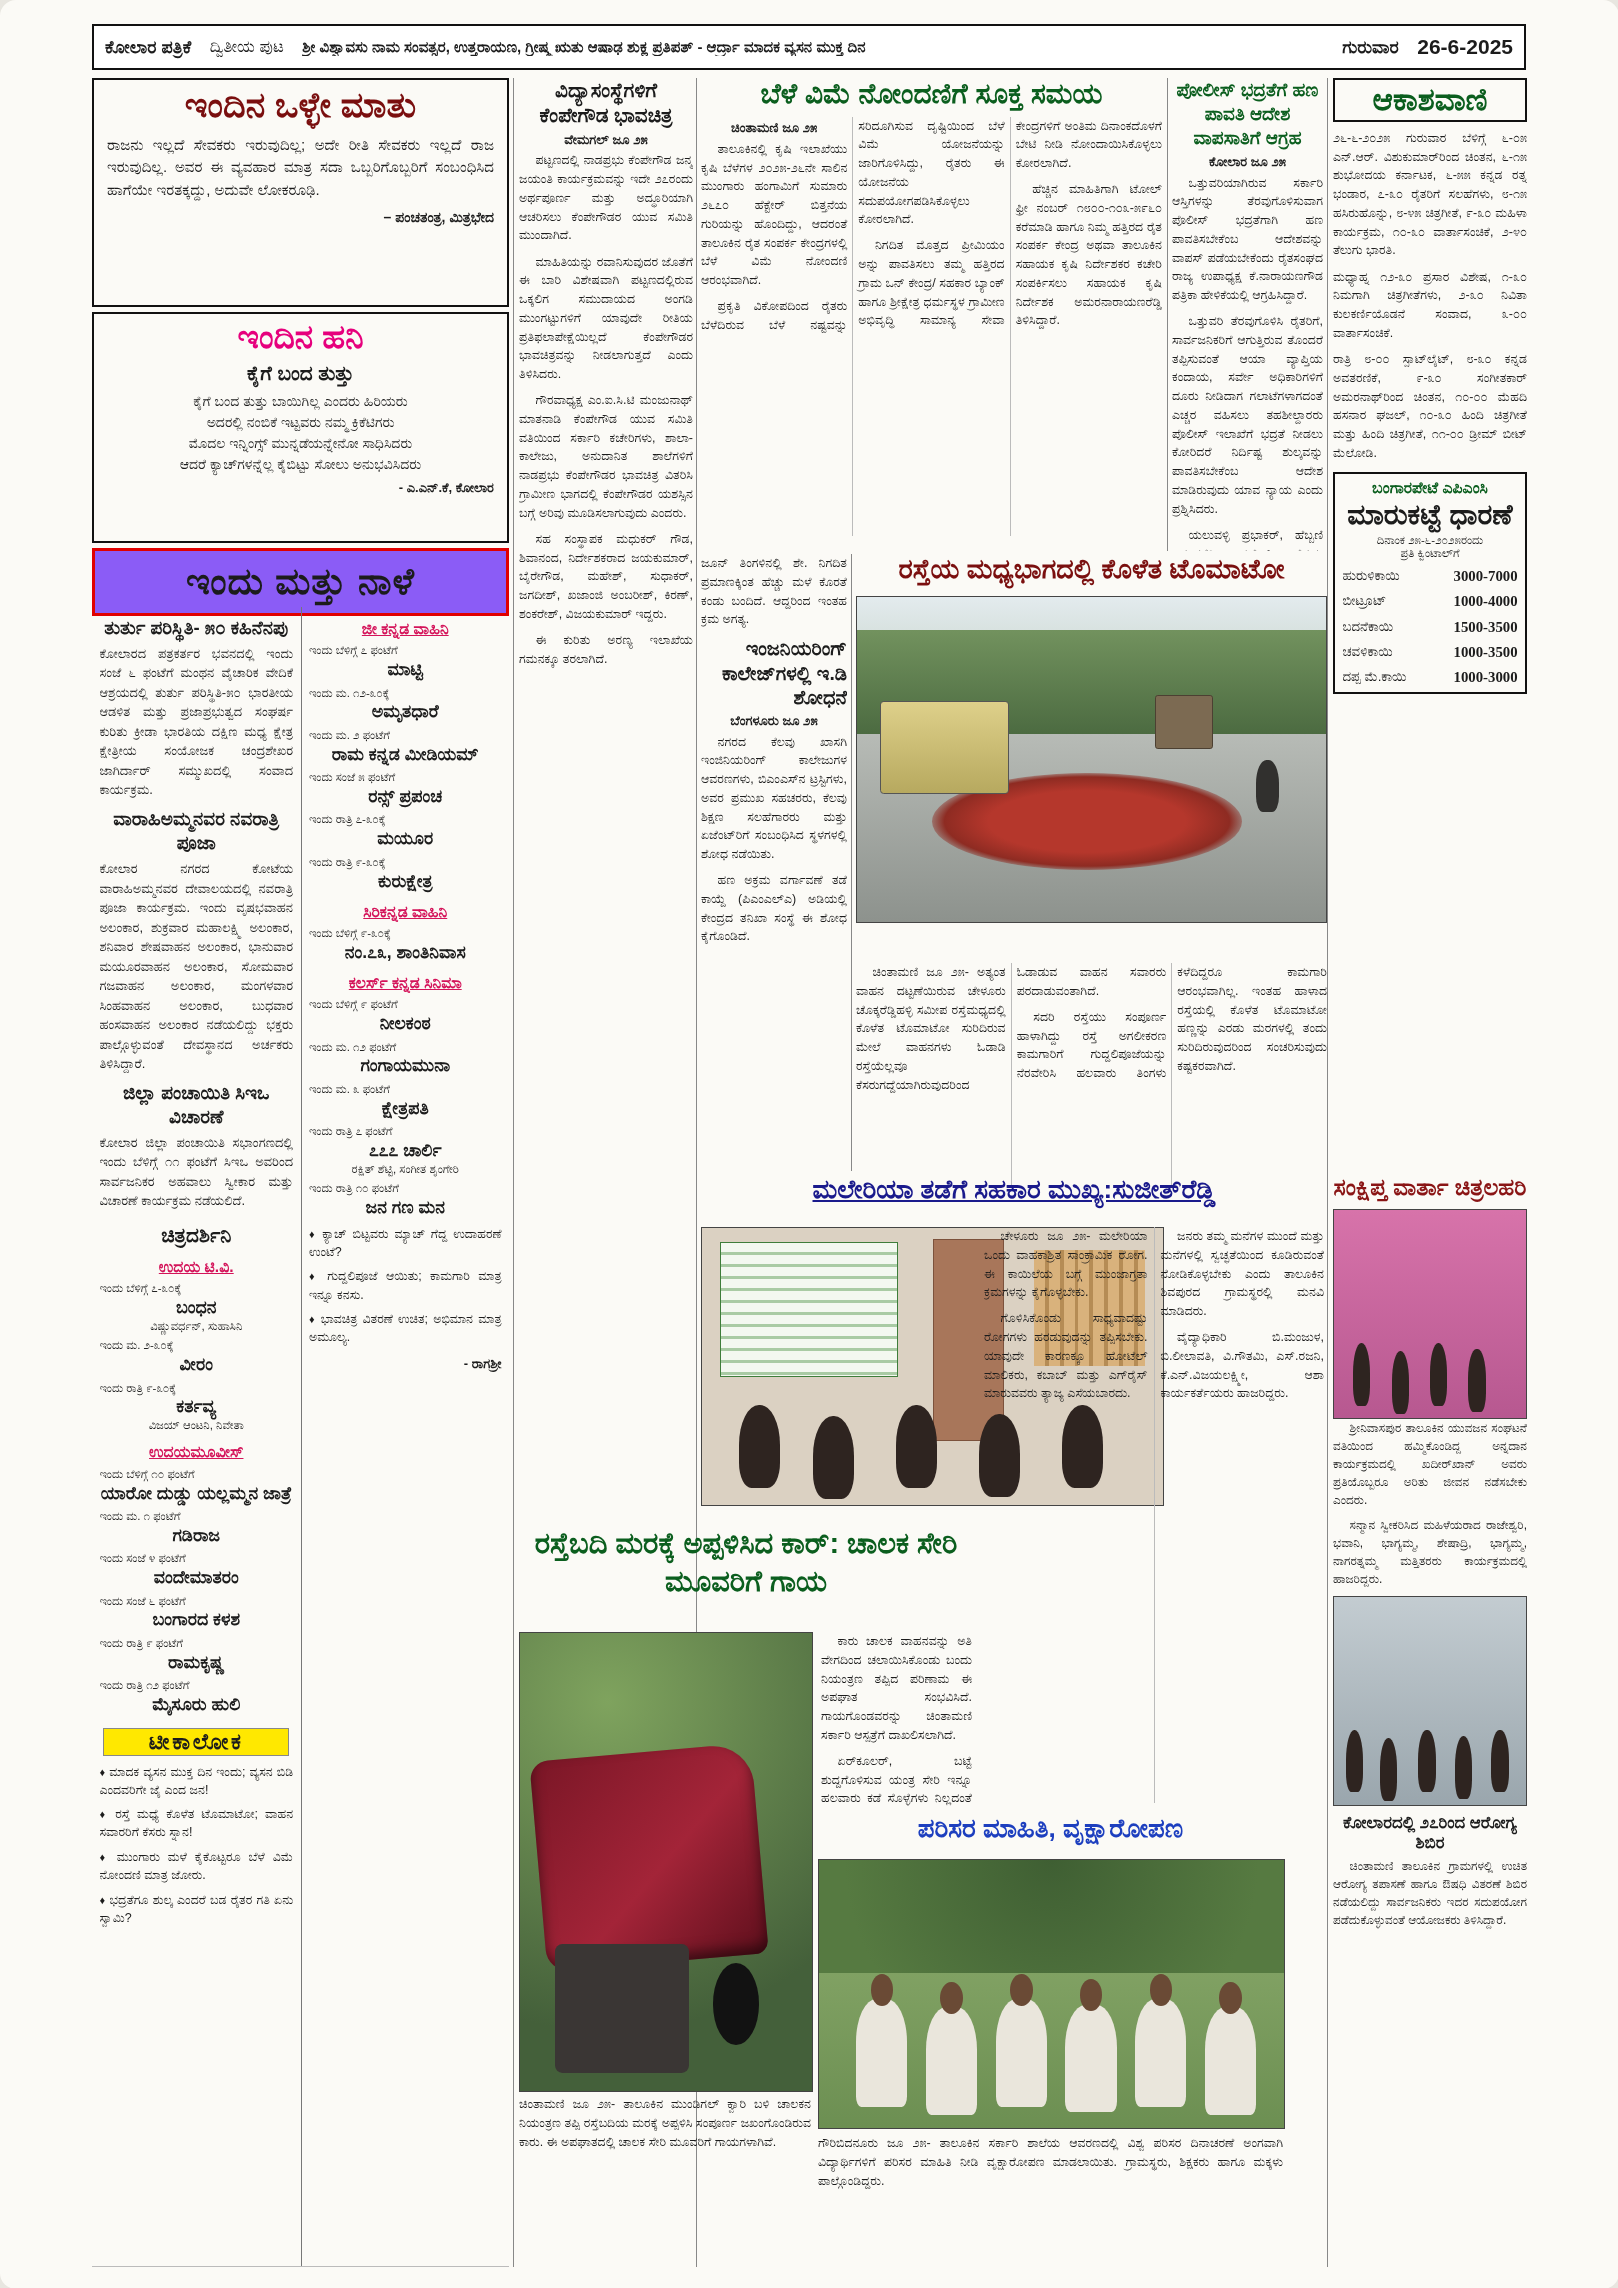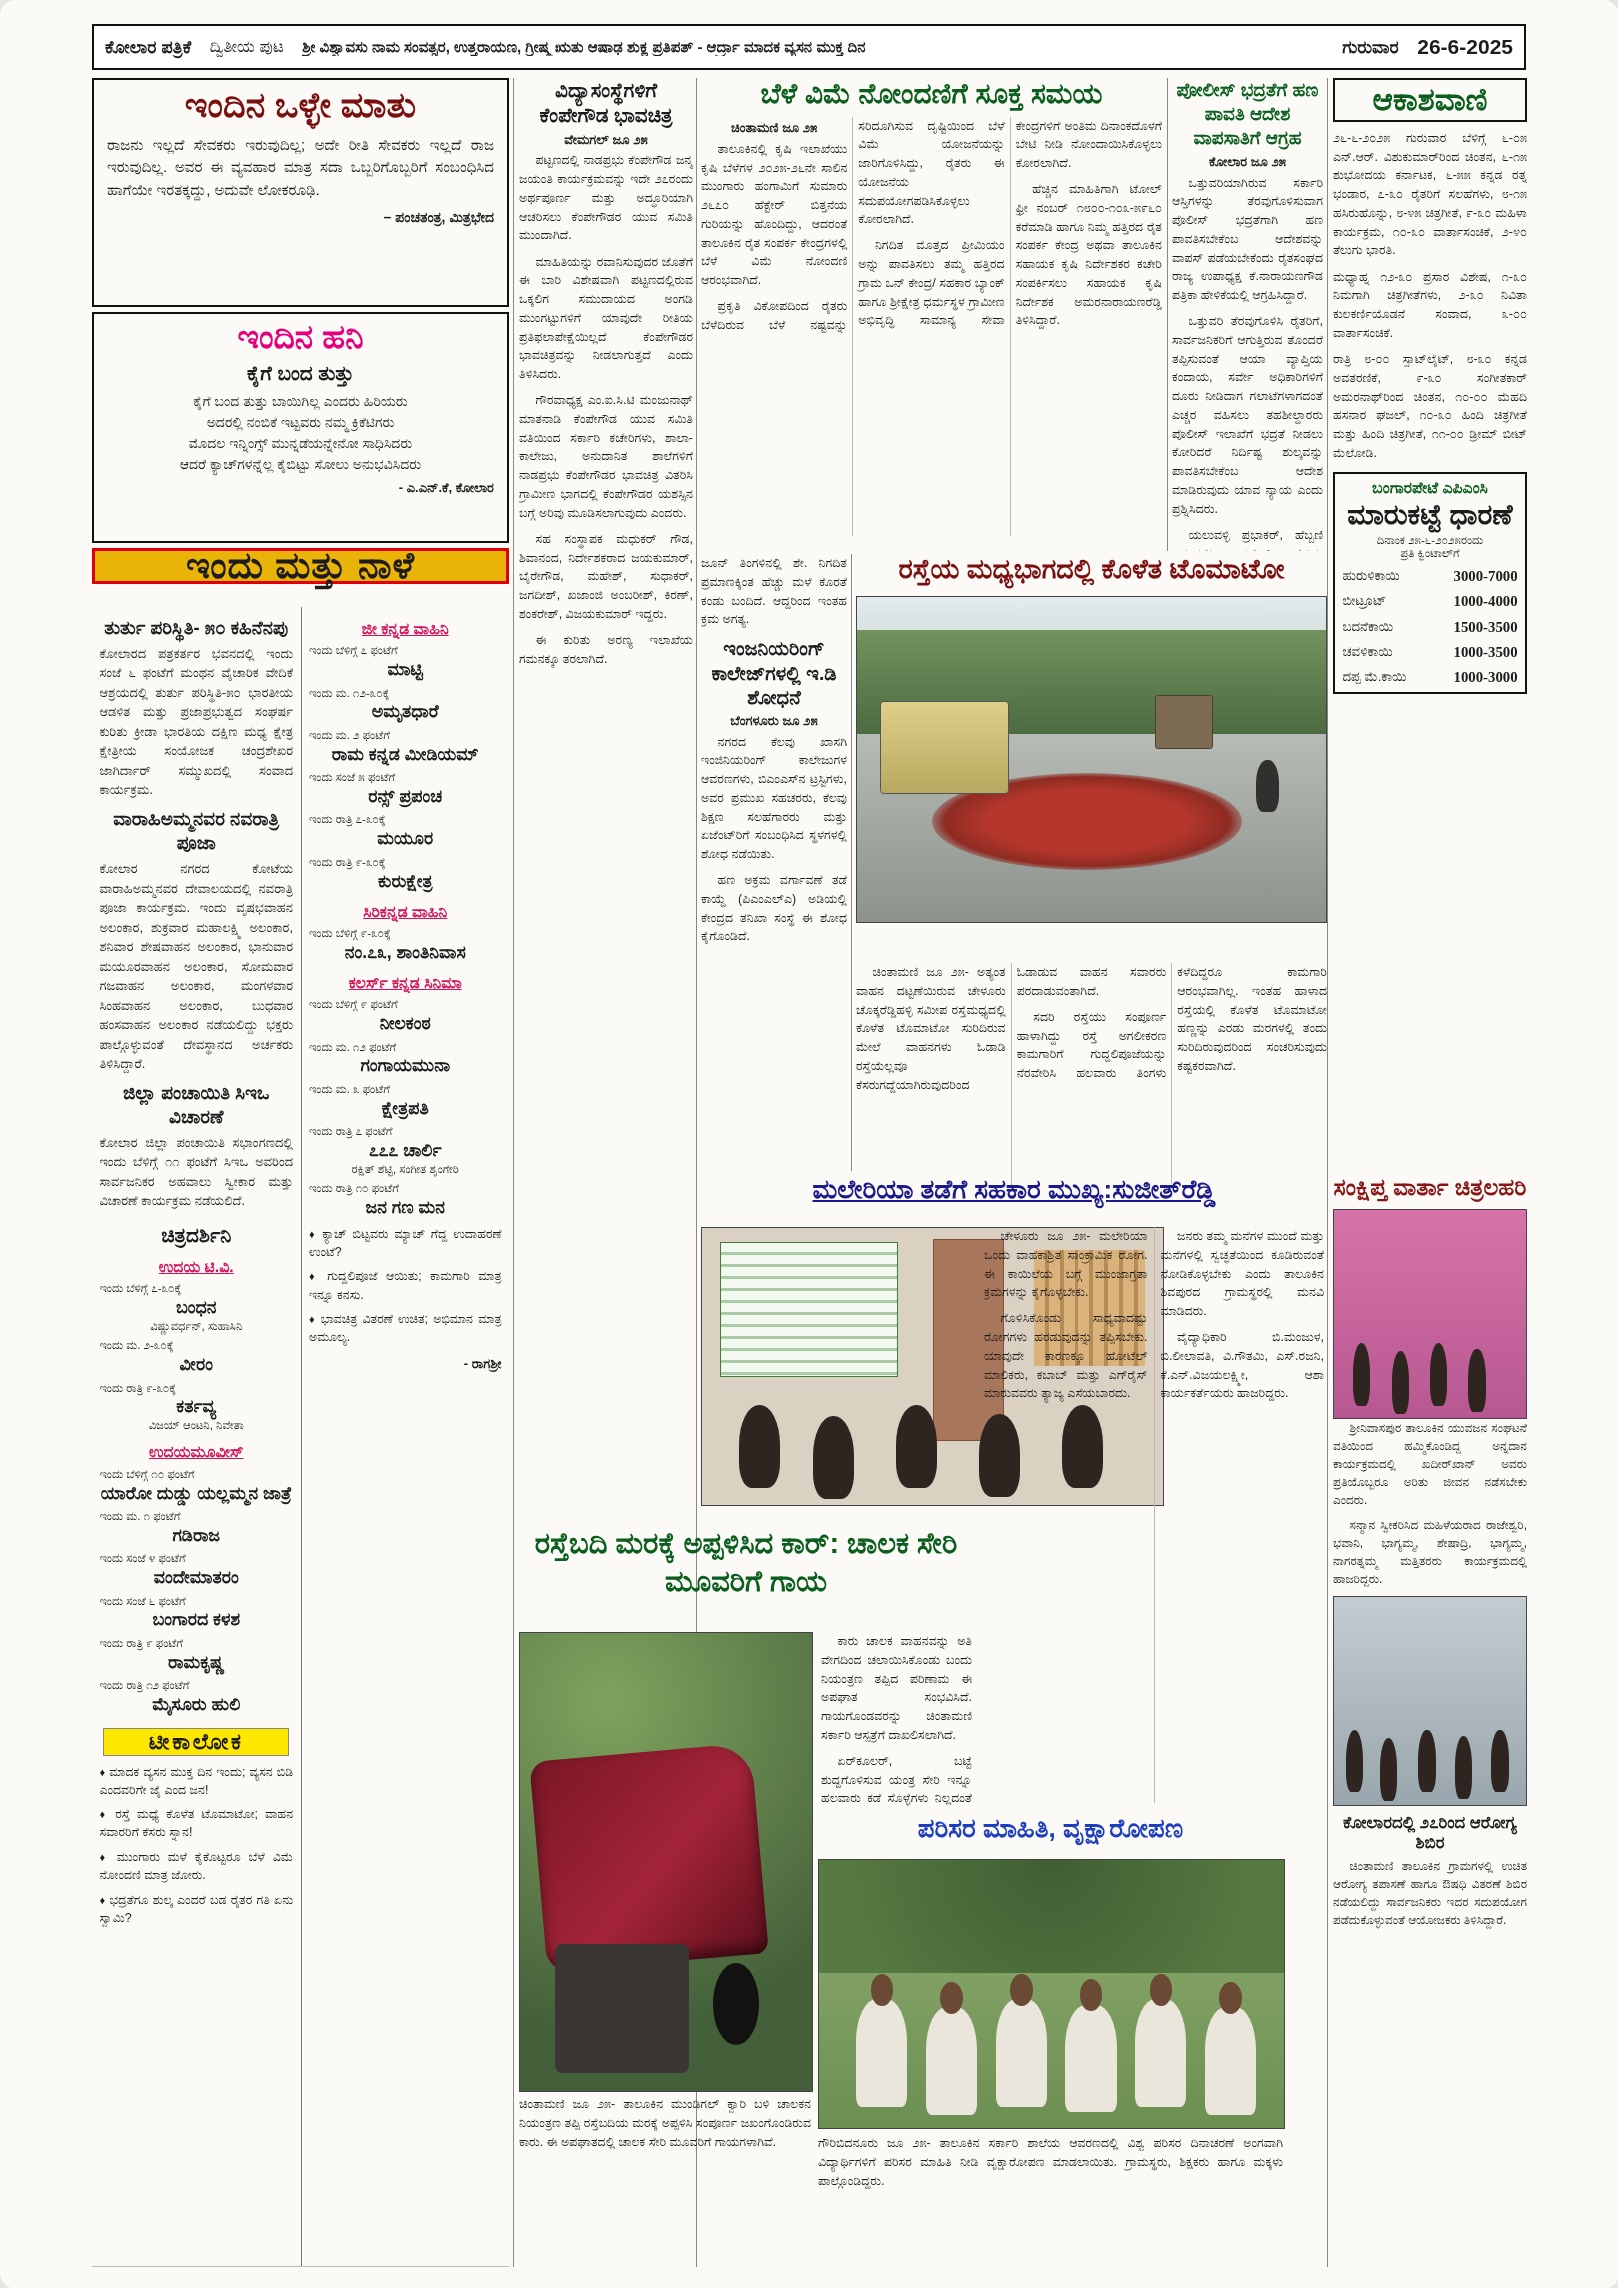--- a/index.html
+++ b/index.html
@@ -23,21 +23,21 @@
   .gw-title{color:#7a0f0f;font-size:35px;font-weight:bold;text-align:center;margin:1.8px 0 7.4px;}
   .gw-body{font-size:15px;line-height:1.5;}
   .gw-credit{text-align:right;font-weight:bold;font-size:14px;margin-top:7.4px;}
 
   #box-hani{left:92px;top:312px;width:417px;height:231px;border:2.8px solid #111;padding:1.8px 13px;box-sizing:border-box;text-align:center;}
   .hani-title{color:#e6007d;font-size:33px;font-weight:bold;margin:1.8px 0 5.5px;}
   .hani-sub{font-size:20px;font-weight:bold;margin-bottom:5.5px;}
   .hani-line{font-size:14px;line-height:1.5;}
   .hani-credit{text-align:right;font-weight:bold;font-size:13px;margin-top:5.5px;}
 
-  #banner{left:92px;top:548px;width:417px;height:36px;background:#eab308;border:3.7px solid #e00000;
+  #banner{left:92px;top:548px;width:417px;height:68px;background:#8b5cf6;border:3.7px solid #e00000;
           display:flex;align-items:center;justify-content:center;font-size:37px;font-weight:bold;box-sizing:border-box;letter-spacing:0.9px;}
 
   #subcols{left:92px;top:607px;width:417px;height:1659px;display:flex;border-bottom:0.9px solid #bbb;}
   .sub{width:50%;padding:1.8px 7.4px;box-sizing:border-box;overflow:hidden;}
   .sub-r{border-left:0.9px solid #777;}
   .ev-title{font-size:18.5px;font-weight:bold;text-align:center;margin:7.4px 0 3.7px;line-height:1.3;}
   .ev-body{font-size:13px;line-height:1.5;text-align:justify;}
   .sec-head{font-size:20px;font-weight:bold;text-align:center;margin:13px 0 1.8px;}
   .film-channel,.tv-channel{color:#d4145a;font-weight:bold;font-size:15.7px;text-align:center;text-decoration:underline;margin-top:11px;}
   .film-time,.tv-time{font-size:11.5px;text-align:left;margin-top:6.5px;color:#222;}
@@ -321,21 +321,21 @@
           <div class="mk-row">
           <span>ದಪ್ಪ ಮೆ.ಕಾಯಿ</span>
           <span class="mk-range">1000-3000</span>
         </div>
         </div>
     </div>
   </div>
 
   <div id="art-ed" class="abs clip">
     <p class="para" style="text-indent:0;">ಜೂನ್ ತಿಂಗಳಿನಲ್ಲಿ ಶೇ. ನಿಗದಿತ ಪ್ರಮಾಣಕ್ಕಿಂತ ಹೆಚ್ಚು ಮಳೆ ಕೊರತೆ ಕಂಡು ಬಂದಿದೆ. ಆದ್ದರಿಂದ ಇಂತಹ ಕ್ರಮ ಅಗತ್ಯ.</p>
-    <div class="h-black" style="font-size:19.4px;">ಇಂಜನಿಯರಿಂಗ್ ಕಾಲೇಜ್‌ಗಳಲ್ಲಿ ಇ.ಡಿ ಶೋಧನೆ</div>
+    <div class="h-black" style="font-size:19.4px;text-align:right;">ಇಂಜನಿಯರಿಂಗ್ ಕಾಲೇಜ್‌ಗಳಲ್ಲಿ ಇ.ಡಿ ಶೋಧನೆ</div>
     <div class="dateline">ಬೆಂಗಳೂರು ಜೂ ೨೫</div>
     <div>
         <p class="para">ನಗರದ ಕೆಲವು ಖಾಸಗಿ ಇಂಜಿನಿಯರಿಂಗ್ ಕಾಲೇಜುಗಳ ಆವರಣಗಳು, ಬಿಎಂಎಸ್‌ನ ಟ್ರಸ್ಟಿಗಳು, ಅವರ ಪ್ರಮುಖ ಸಹಚರರು, ಕೆಲವು ಶಿಕ್ಷಣ ಸಲಹೆಗಾರರು ಮತ್ತು ಏಜೆಂಟ್‌ರಿಗೆ ಸಂಬಂಧಿಸಿದ ಸ್ಥಳಗಳಲ್ಲಿ ಶೋಧ ನಡೆಯಿತು.</p>
         <p class="para">ಹಣ ಅಕ್ರಮ ವರ್ಗಾವಣೆ ತಡೆ ಕಾಯ್ದೆ (ಪಿಎಂಎಲ್‌ಎ) ಅಡಿಯಲ್ಲಿ ಕೇಂದ್ರದ ತನಿಖಾ ಸಂಸ್ಥೆ ಈ ಶೋಧ ಕೈಗೊಂಡಿದೆ.</p>
       </div>
   </div>
 
   <div id="art-tomato" class="abs">
     <div class="h-darkred" style="font-size:27px;">ರಸ್ತೆಯ ಮಧ್ಯಭಾಗದಲ್ಲಿ ಕೊಳೆತ ಟೊಮಾಟೋ</div>
     <div class="photo" style="left:0;top:42px;width:469px;height:325px;">

